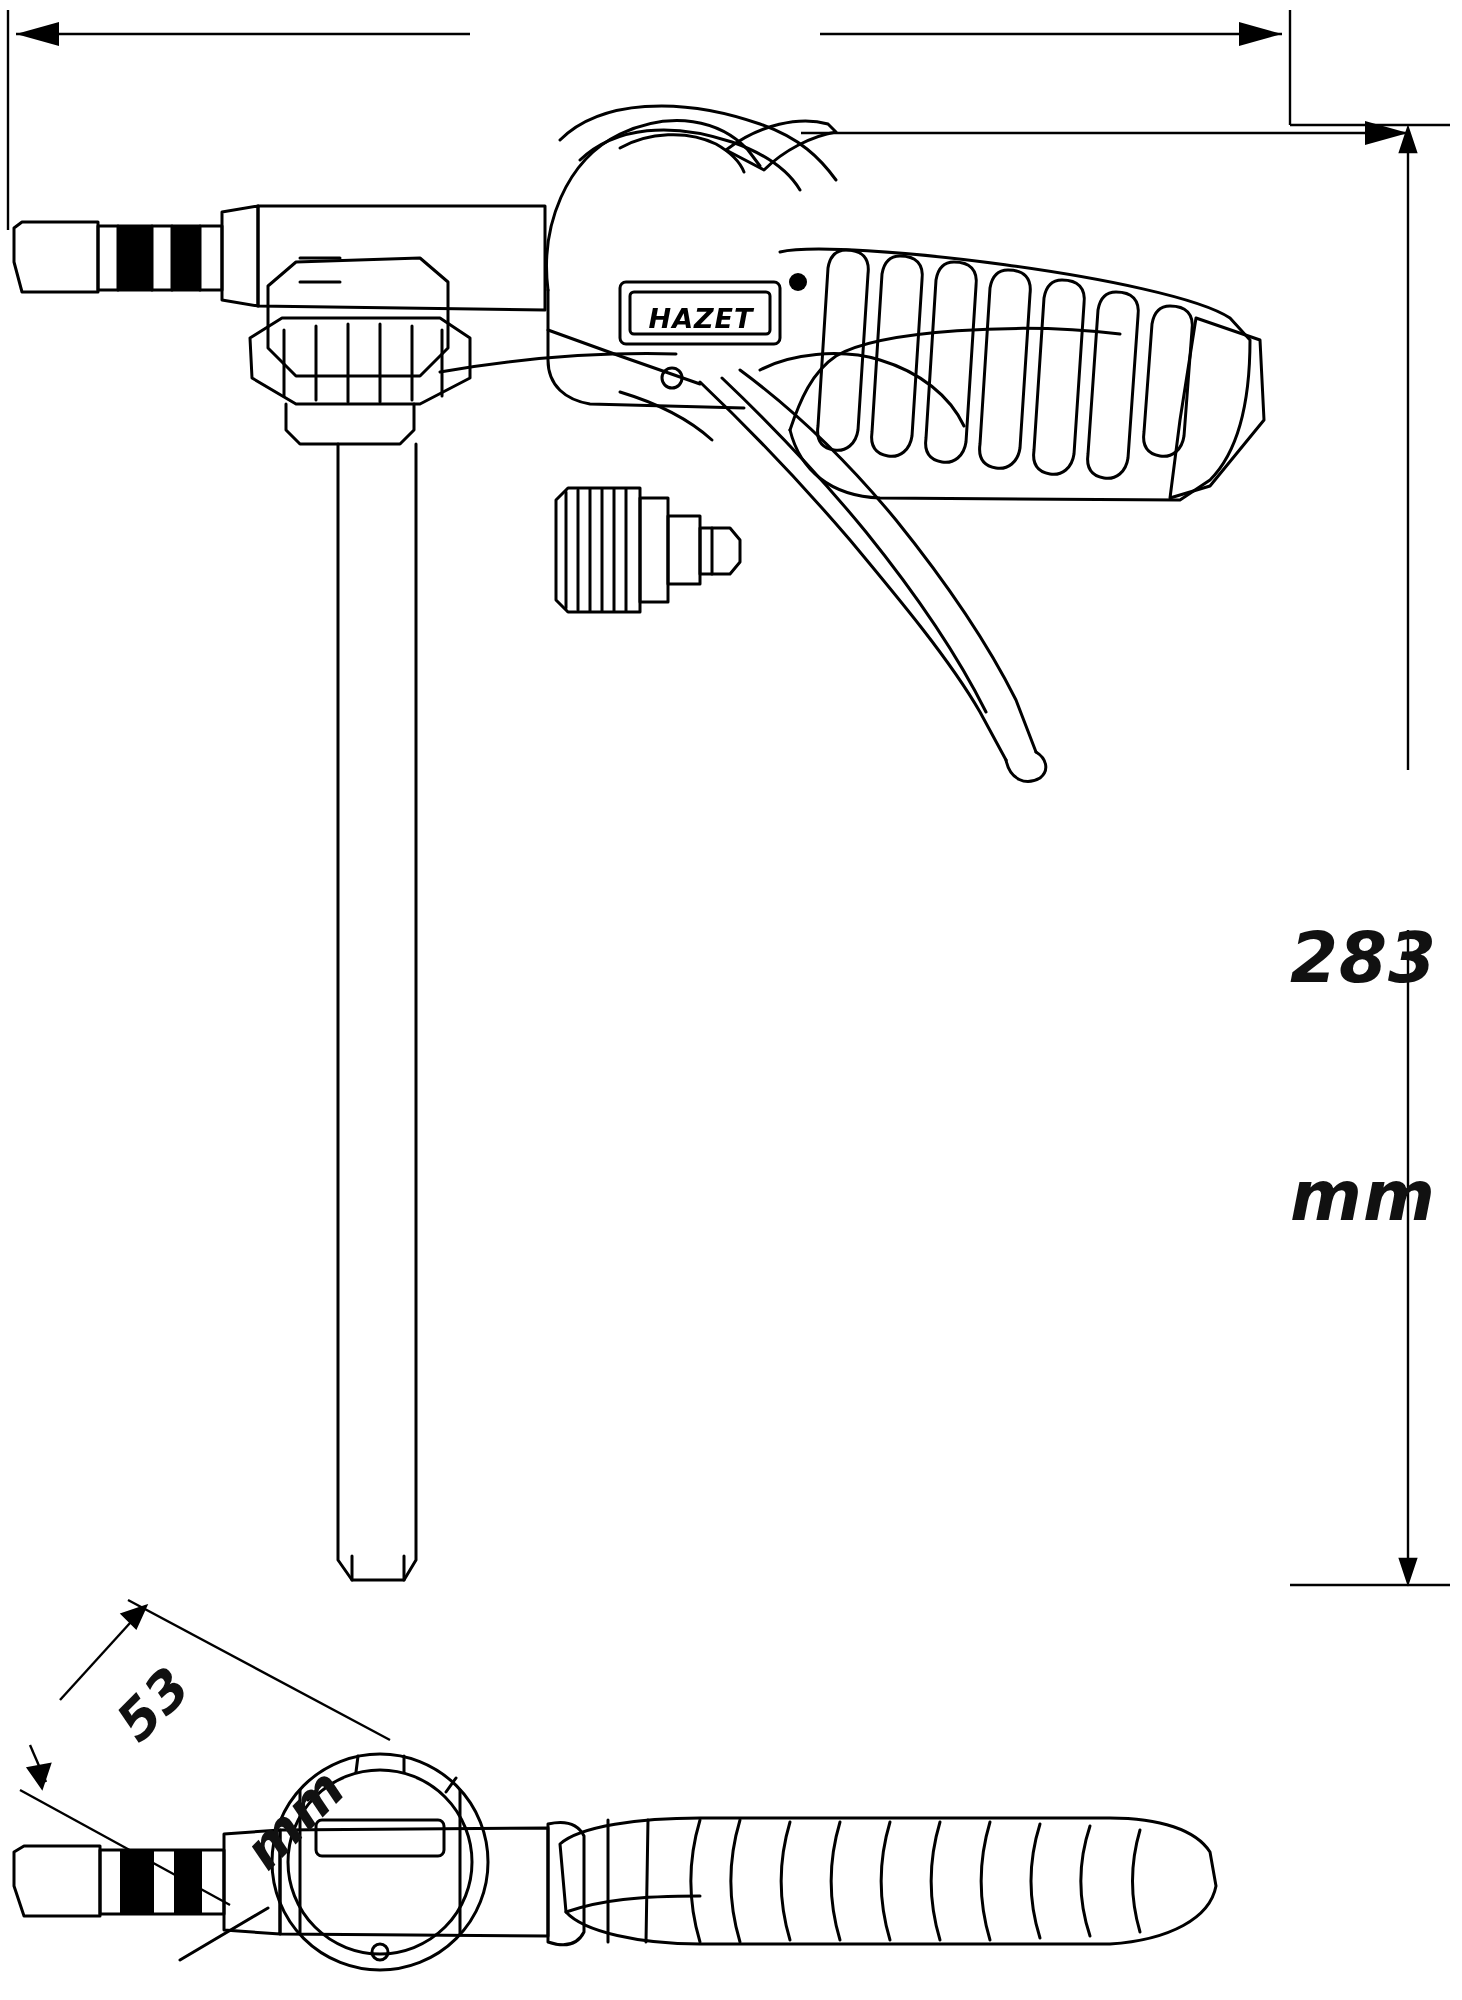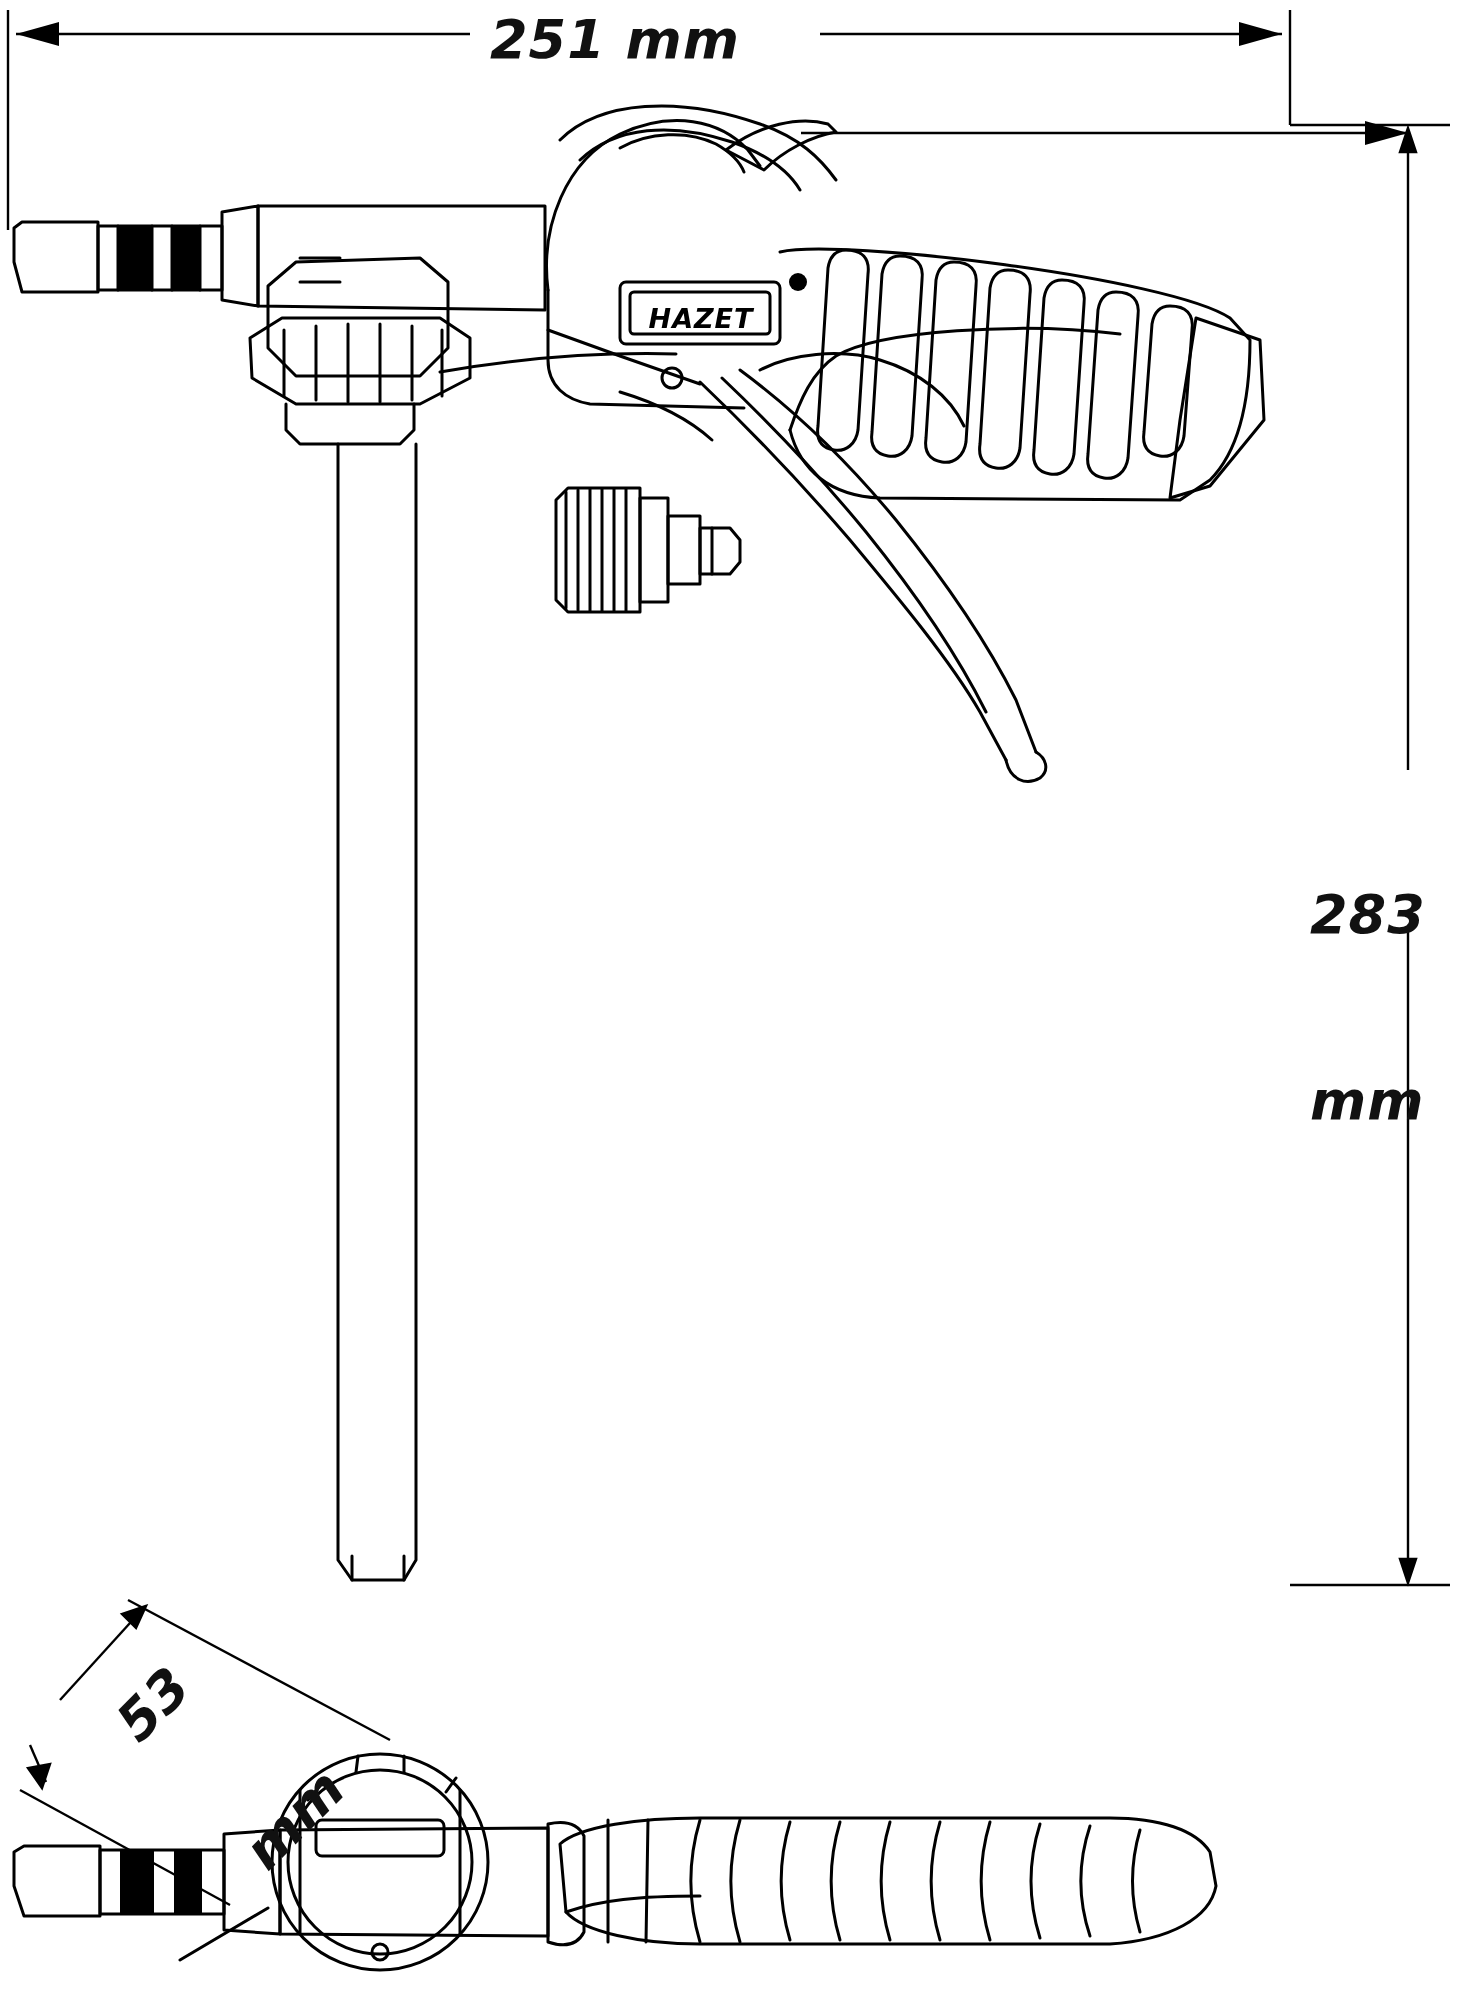--- a/index.html
+++ b/index.html
@@ -37,24 +37,23 @@
     letter-spacing: 1px;
   }
   #dim-label-width {
     left: 490px;
     top: 8px;
     font-size: 54px;
   }
   #dim-label-height {
     left: 1290px;
     top: 760px;
-    font-size: 54px;
+    font-size: 69px;
     line-height: 1.15;
     text-align: left;
-    margin-left: 20px;
   }
   #dim-label-depth {
     left: 20px;
     top: 1625px;
     font-size: 54px;
     transform: rotate(-45deg);
     transform-origin: left top;
     line-height: 1.12;
   }
 </style>
@@ -190,21 +189,20 @@
       <path d="M990,1822 C978,1862 978,1900 990,1940"></path>
       <path d="M1040,1824 C1028,1862 1028,1900 1040,1938"></path>
       <path d="M1090,1826 C1078,1862 1078,1900 1090,1936"></path>
       <path d="M1140,1830 C1130,1864 1130,1898 1140,1932"></path>
       <path d="M566,1912 C600,1900 640,1896 700,1896"></path>
 
       <path d="M180,1960 L268,1908" stroke-dasharray="0"></path>
     </g>
   </svg>
 
-  <div class="dim-label" id="dim-label-width">251 mm</div>
 
   <div class="dim-label" id="dim-label-height">
     <div>283</div>
     <div>mm</div>
   </div>
 
   <div class="dim-label" id="dim-label-depth">
     <div>53</div>
     <div>mm</div>
   </div>

